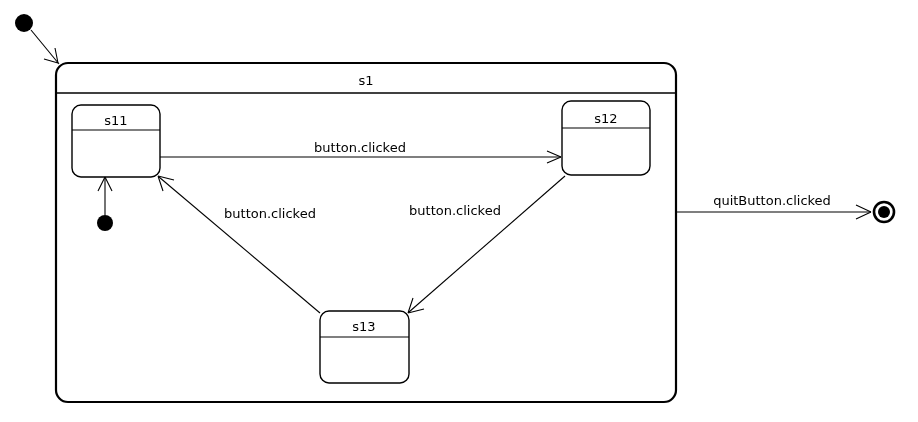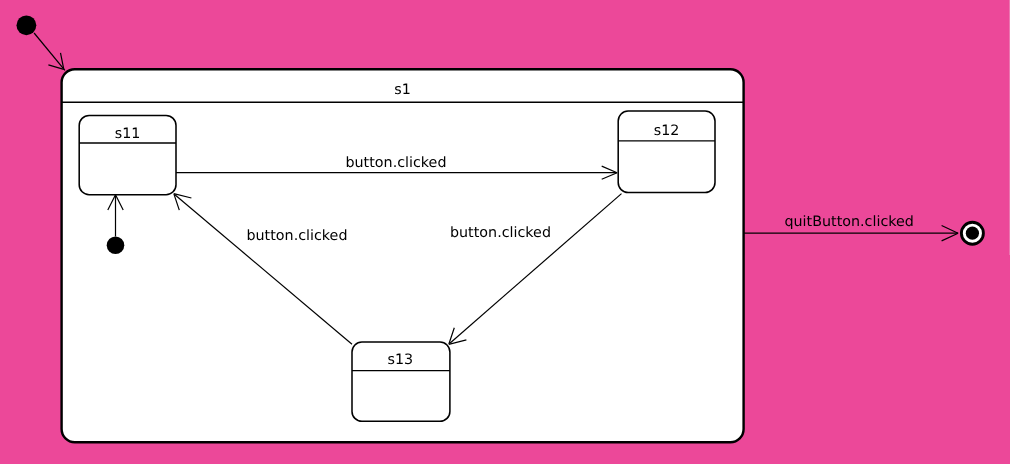--- a/index.html
+++ b/index.html
@@ -11,21 +11,21 @@
     width: 918px;
     height: 422px;
     background: #ececec;
     font-family: "DejaVu Sans", sans-serif;
     overflow: hidden;
   }
   #diagram-canvas {
     position: relative;
     width: 918px;
     height: 422px;
-    background: #ec4899;
+    background: #ffffff;
   }
   #diagram-svg {
     position: absolute;
     left: 0;
     top: 0;
     width: 918px;
     height: 422px;
     display: block;
   }
   .state-label {

